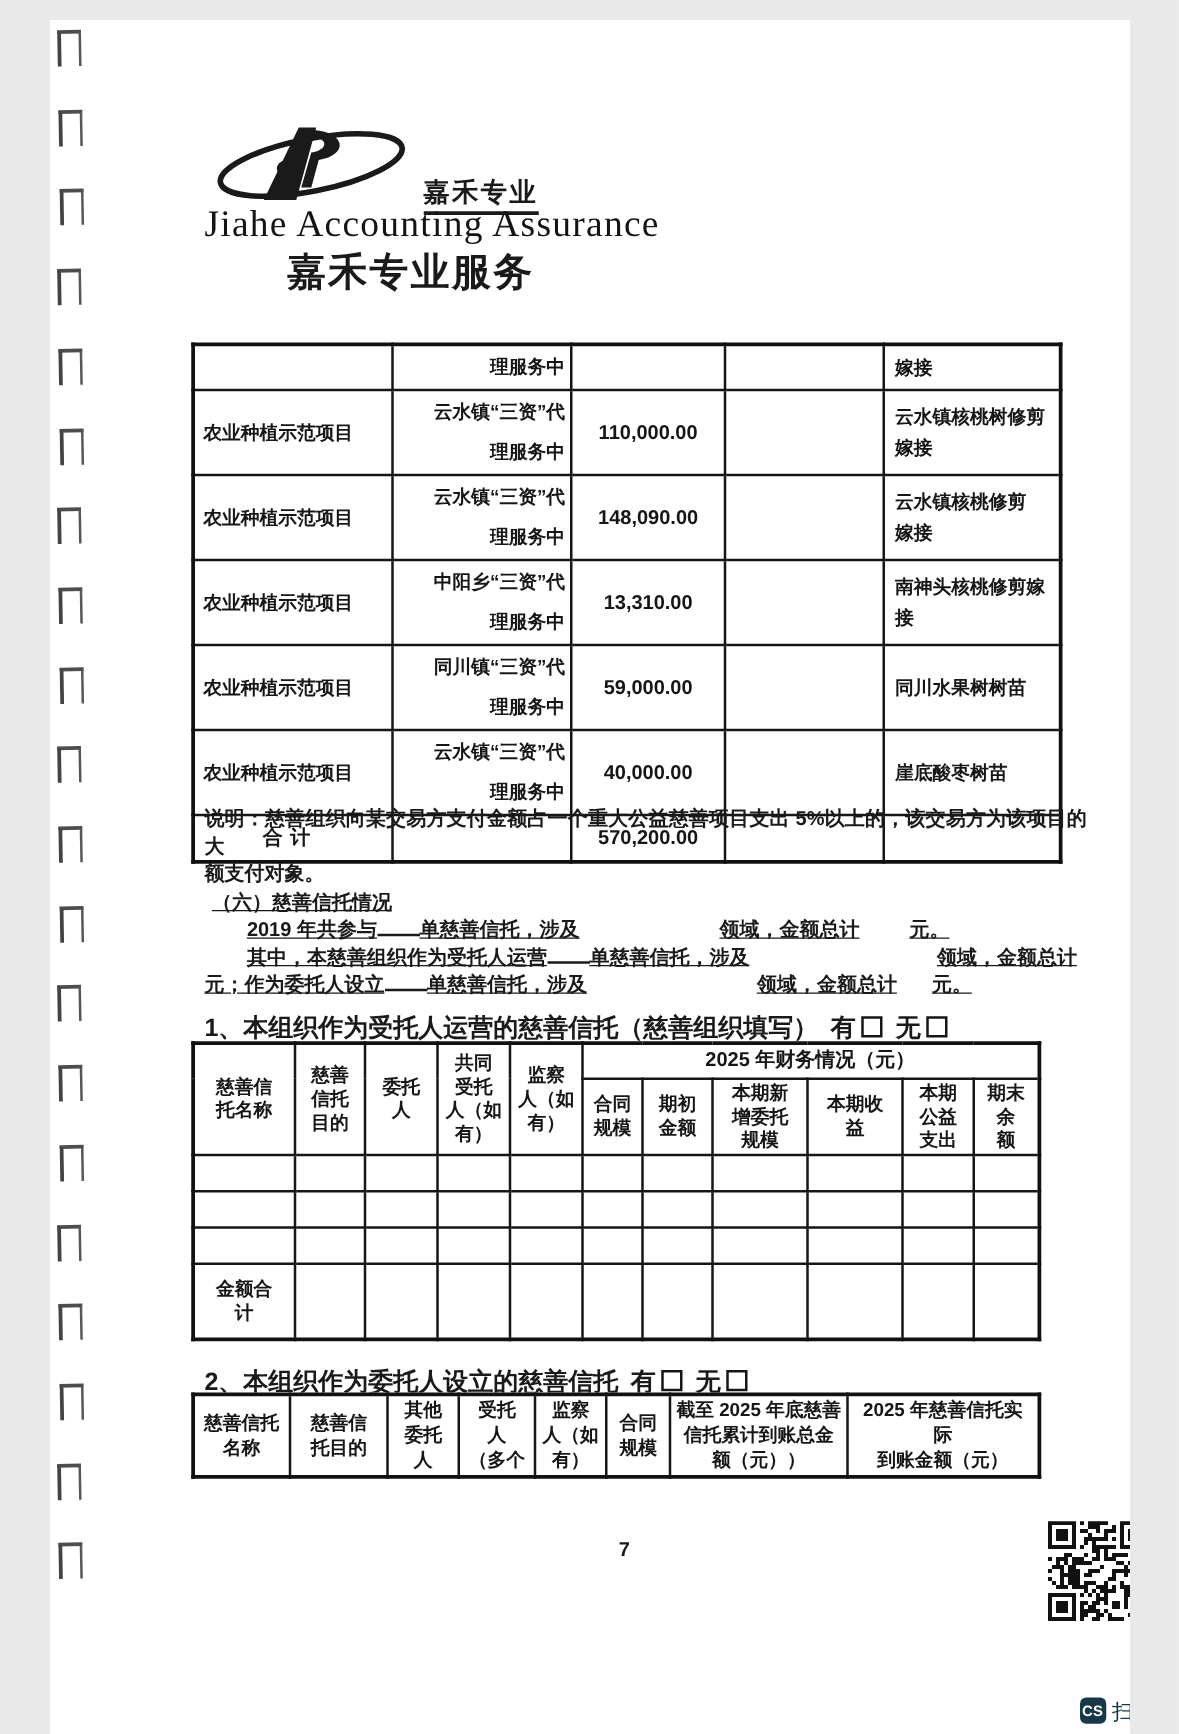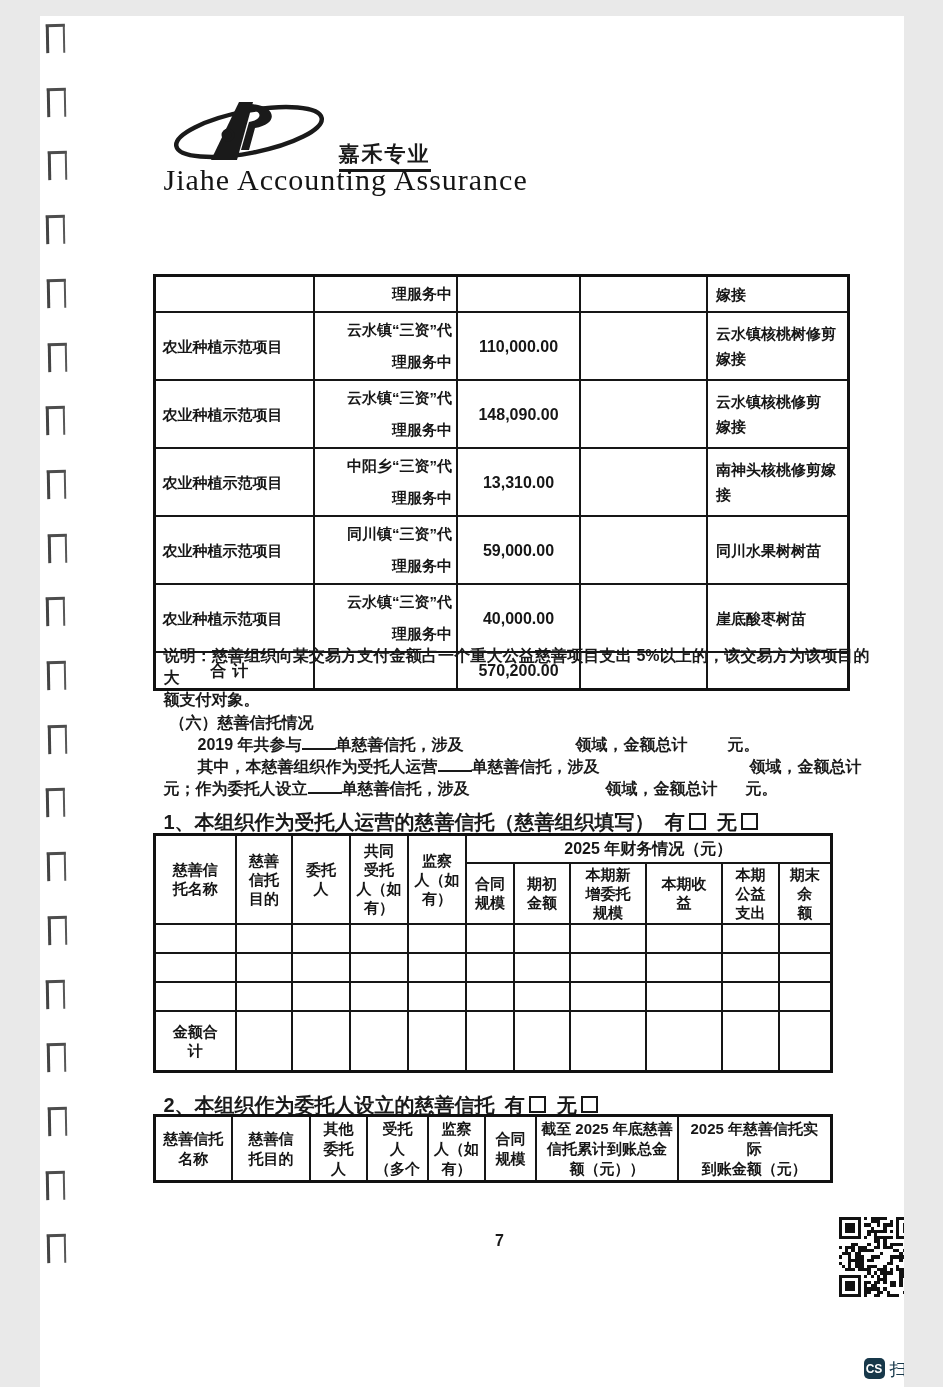--- a/index.html
+++ b/index.html
@@ -42,21 +42,21 @@
   .pay tr.r0{height:34px;} .pay tr.rr{height:60px;} .pay tr.rt{height:37px;}
   .pay tr.rt td.c0{text-align:center;font-size:16px;letter-spacing:6px;padding-left:0;}
   .pay tr.rt td.c2{font-size:16px;}
   
   .note{
     position:absolute;left:124px;top:629px;width:706px;font-size:16px;font-weight:bold;
     line-height:22px;white-space:pre-line;text-align:justify;
   }
   
   .s6{position:absolute;left:130px;top:696px;width:760px;font-size:16px;font-weight:bold;line-height:22px;}
-  .s6 .ln{white-space:nowrap;}
+  .s6 .ln{white-space:nowrap;text-decoration:underline;}
   .blank{display:inline-block;width:34px;height:13px;border-bottom:2px solid #1a1a1a;}
   .gap{display:inline-block;height:1px;}
   .subtitle{position:absolute;font-size:20px;font-weight:bold;white-space:nowrap;}
   .cbx{display:inline-block;width:13px;height:13px;border:2px solid #161616;margin:0 1px -1px 4px;background:#fff;}
   .cbx-sep{display:inline-block;width:10px;}
   
   .t1{left:113px;top:817px;width:677px;}
   .t1 td{text-align:center;line-height:19px;padding:1px 2px;}
   .t1 tr.h1{height:28px;} .t1 tr.h2{height:60px;}
   .t1 tr.er{height:29px;} .t1 tr.tr2{height:61px;}
@@ -107,20 +107,21 @@
     </div>
 
   <svg class="logo-svg" width="172" height="70" viewBox="0 0 172 70">
     <ellipse cx="78" cy="34" rx="74" ry="21" fill="none" stroke="#1a1a1a" stroke-width="4.5" transform="rotate(-11 78 34)"></ellipse>
     <path d="M40 62 L68 4 L82 4 L66 62 Z" fill="#1a1a1a"></path>
     <path d="M80 6 C106 8 108 26 84 30 L78 52 L70 52 L78 24 C92 22 92 12 78 12 Z" fill="#1a1a1a"></path>
     <circle cx="57" cy="37" r="5" fill="none" stroke="#1a1a1a" stroke-width="3"></circle>
   </svg>
   <div class="logo-zh">嘉禾专业</div>
   <div class="title-en">Jiahe Accounting Assurance</div>
+  <div class="title-zh">嘉禾专业服务</div>
 
   <table class="t pay">
     <colgroup>
         <col style="width:160px">
         <col style="width:143px">
         <col style="width:123px">
         <col style="width:127px">
         <col style="width:141px">
       </colgroup>
     <tbody>

